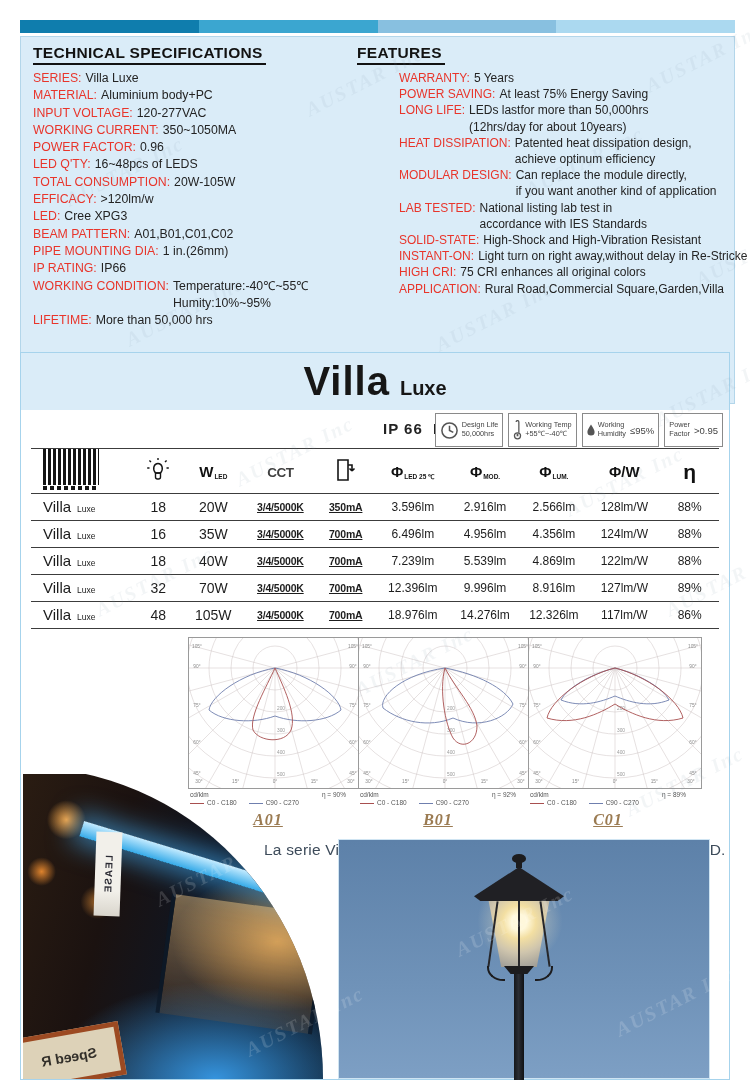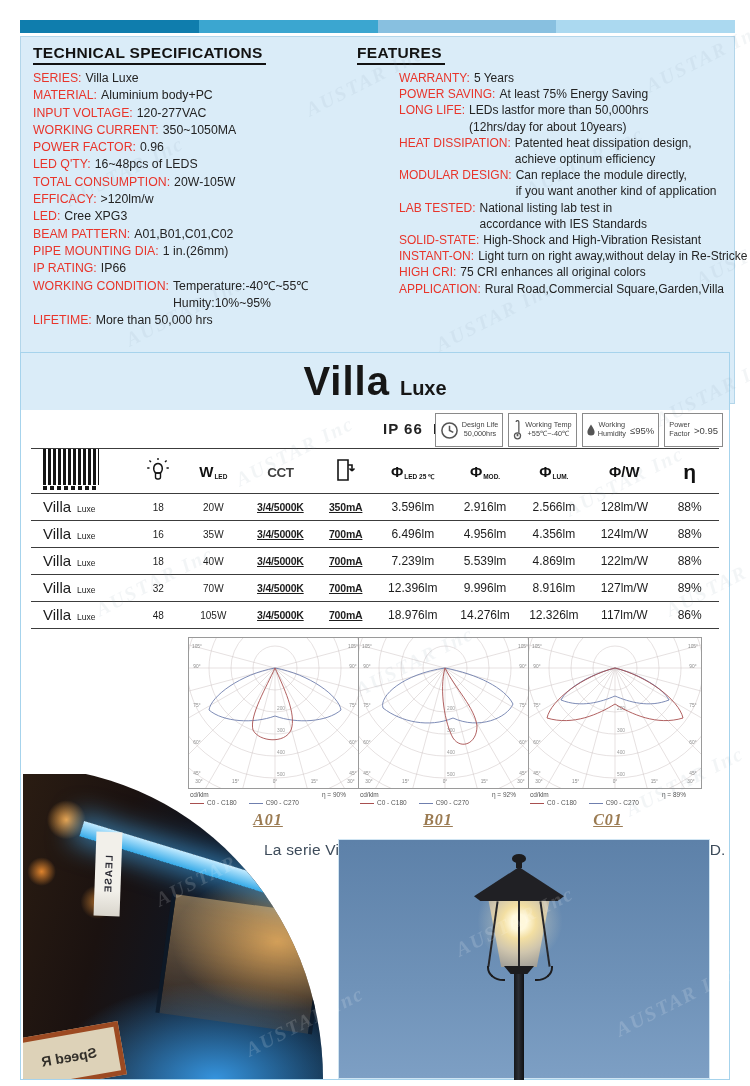--- a/index.html
+++ b/index.html
@@ -25,34 +25,34 @@
   
   #product{position:absolute;left:20px;top:352px;width:710px;height:728px;border:1px solid #a6d3ec;
     box-sizing:border-box;background:#fff;}
   .band{height:57px;background:#daecf8;display:flex;align-items:baseline;justify-content:center;gap:10px;padding-top:8px;box-sizing:border-box;}
   .t-main{font-size:40px;font-weight:700;color:#161616;letter-spacing:1px;line-height:1;}
   .t-sub{font-size:20px;font-weight:700;color:#161616;}
   .ip-row{position:relative;height:38px;}
   .ip{position:absolute;left:362px;top:10px;font-size:15px;font-weight:700;letter-spacing:1px;color:#232323;white-space:pre;}
   .badges{position:absolute;right:6px;top:3px;display:flex;gap:5px;}
   .badge{border:1px solid #8a8a8a;background:#fff;height:30px;display:flex;align-items:center;padding:1px 4px;gap:3px;}
-  .badge-lines{display:flex;flex-direction:column;font-size:7.3px;line-height:8.6px;color:#444;white-space:nowrap;align-items:center;}
+  .badge-lines{display:flex;flex-direction:column;font-size:7.3px;line-height:8.6px;color:#444;white-space:nowrap;}
   .badge-value{font-size:9.5px;color:#444;margin-left:1px;white-space:nowrap;}
 
   
   .spec-table{margin:0 10px;border-bottom:1.5px solid #3c3c3c;}
   .trow{display:grid;grid-template-columns:15% 7% 9% 10.5% 8.5% 11% 10% 10% 10.5% 8.5%;
     align-items:center;border-top:1.5px solid #3c3c3c;}
   .thead{height:44px;}
   .tbody-row{height:26px;color:#1d1d1d;}
   .cell{text-align:center;}
   .cell.first{text-align:left;padding-left:12px;}
   .series{font-size:15px;color:#1a1a1a;}
   .variant{font-size:8.5px;margin-left:6px;color:#1a1a1a;}
-  .c-num,.c-watt{font-size:10px;}
+  .c-num,.c-watt{font-size:14px;}
   .c-cct,.c-ma{font-weight:700;font-size:10.5px;letter-spacing:-.2px;text-decoration:underline;}
   .c-lm,.c-lmw,.c-eta{font-size:12px;}
   .hsym{font-weight:700;font-size:15px;color:#111;}
   .hsub{font-size:6.5px;font-weight:700;color:#111;position:relative;top:2px;margin-left:1px;}
   .hcct{font-weight:700;font-size:13.5px;letter-spacing:-.5px;color:#404040;}
   .heta{font-size:21px;font-weight:700;color:#111;}
   .barcode{display:inline-block;}
   .bars{width:56px;height:36px;background:repeating-linear-gradient(90deg,#141414 0 3px,#fff 3px 5px);}
   .dashes{width:56px;height:4px;margin-top:1px;background:repeating-linear-gradient(90deg,#141414 0 4px,transparent 4px 7px);}
 

